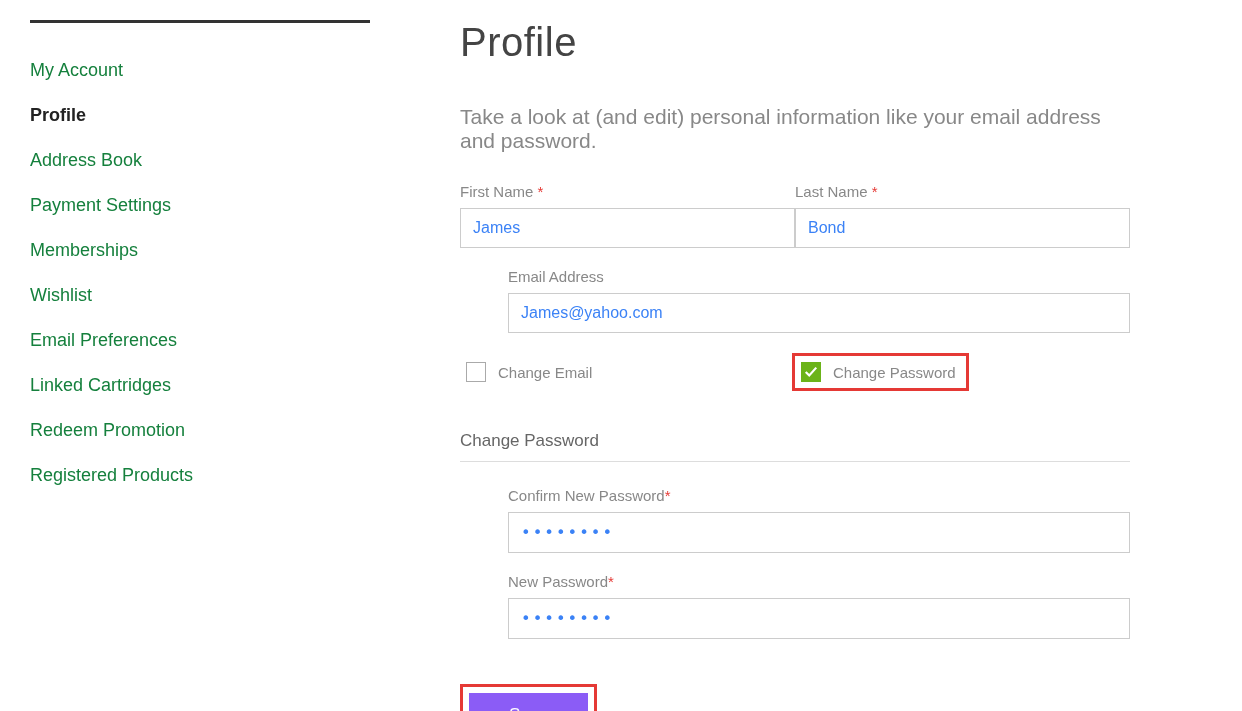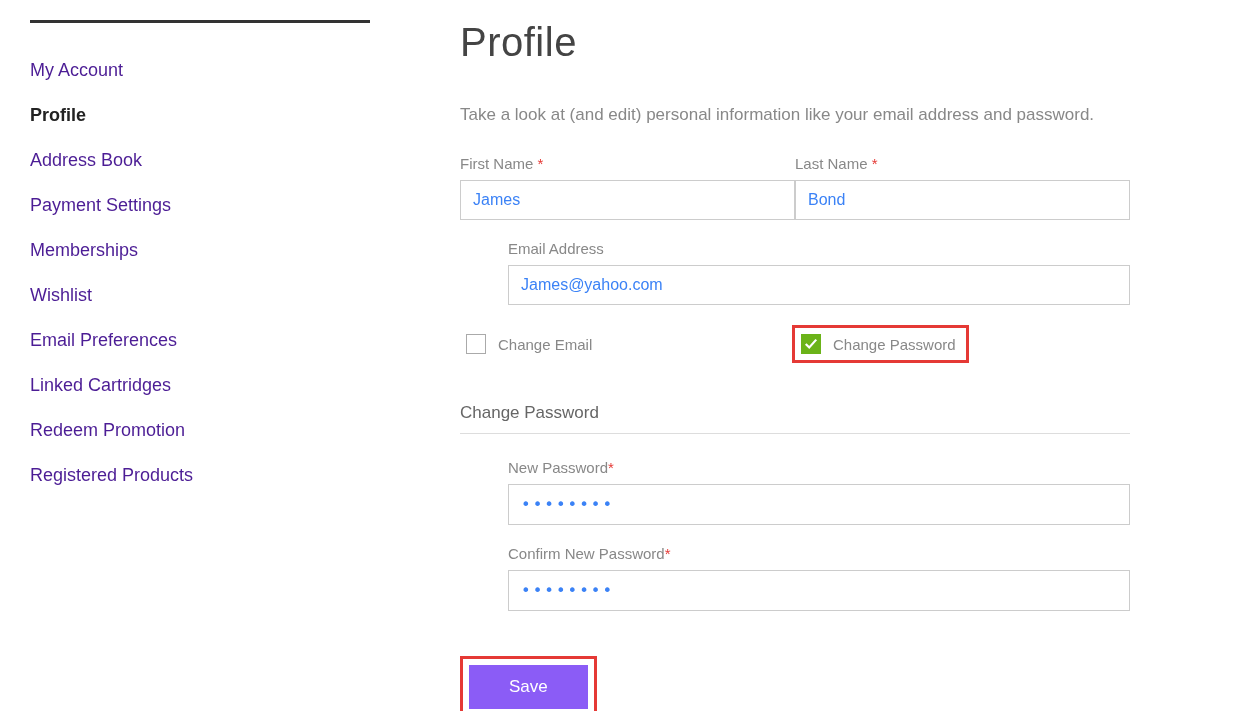--- a/index.html
+++ b/index.html
@@ -20,21 +20,21 @@
       flex-shrink: 0;
     }
     .sidebar-divider {
       height: 3px;
       background: #333;
       margin-bottom: 25px;
       width: 100%;
     }
     .sidebar-item {
       font-size: 18px;
-      color: #4c1d95;
+      color: #15803d;
       padding: 12px 0;
       cursor: pointer;
       font-weight: 300;
     }
     .sidebar-item.active {
       font-weight: 700;
       color: #222;
     }
     .main {
       flex: 1;
@@ -43,21 +43,21 @@
       max-width: 780px;
     }
     .page-title {
       font-size: 40px;
       font-weight: 300;
       color: #444;
       margin-bottom: 40px;
       letter-spacing: 0.5px;
     }
     .page-description {
-      font-size: 17px;
+      font-size: 21px;
       color: #888;
       font-weight: 300;
       margin-bottom: 30px;
     }
     .form-row {
       display: flex;
       margin-bottom: 20px;
     }
     .form-group {
       flex: 1;
@@ -211,30 +211,30 @@
       </div>
       <span class="checkbox-label">Change Password</span>
     </div>
   </div>
 
   <div class="section-title">Change Password</div>
 
   <div class="form-row">
     <div class="form-group full">
       <label class="form-label">
+        <span>Confirm New Password</span><span class="required">*</span>
+      </label>
+      <input type="password" class="form-input password-dots" value="••••••••" style="">
+    </div>
+  </div>
+
+  <div class="form-row">
+    <div class="form-group full">
+      <label class="form-label">
         <span>New Password</span><span class="required">*</span>
-      </label>
-      <input type="password" class="form-input password-dots" value="••••••••" style="">
-    </div>
-  </div>
-
-  <div class="form-row">
-    <div class="form-group full">
-      <label class="form-label">
-        <span>Confirm New Password</span><span class="required">*</span>
       </label>
       <input type="password" class="form-input password-dots" value="••••••••" style="">
     </div>
   </div>
 
   <div class="save-button-wrapper">
     <button class="save-button">Save</button>
   </div>
 </main>
 

